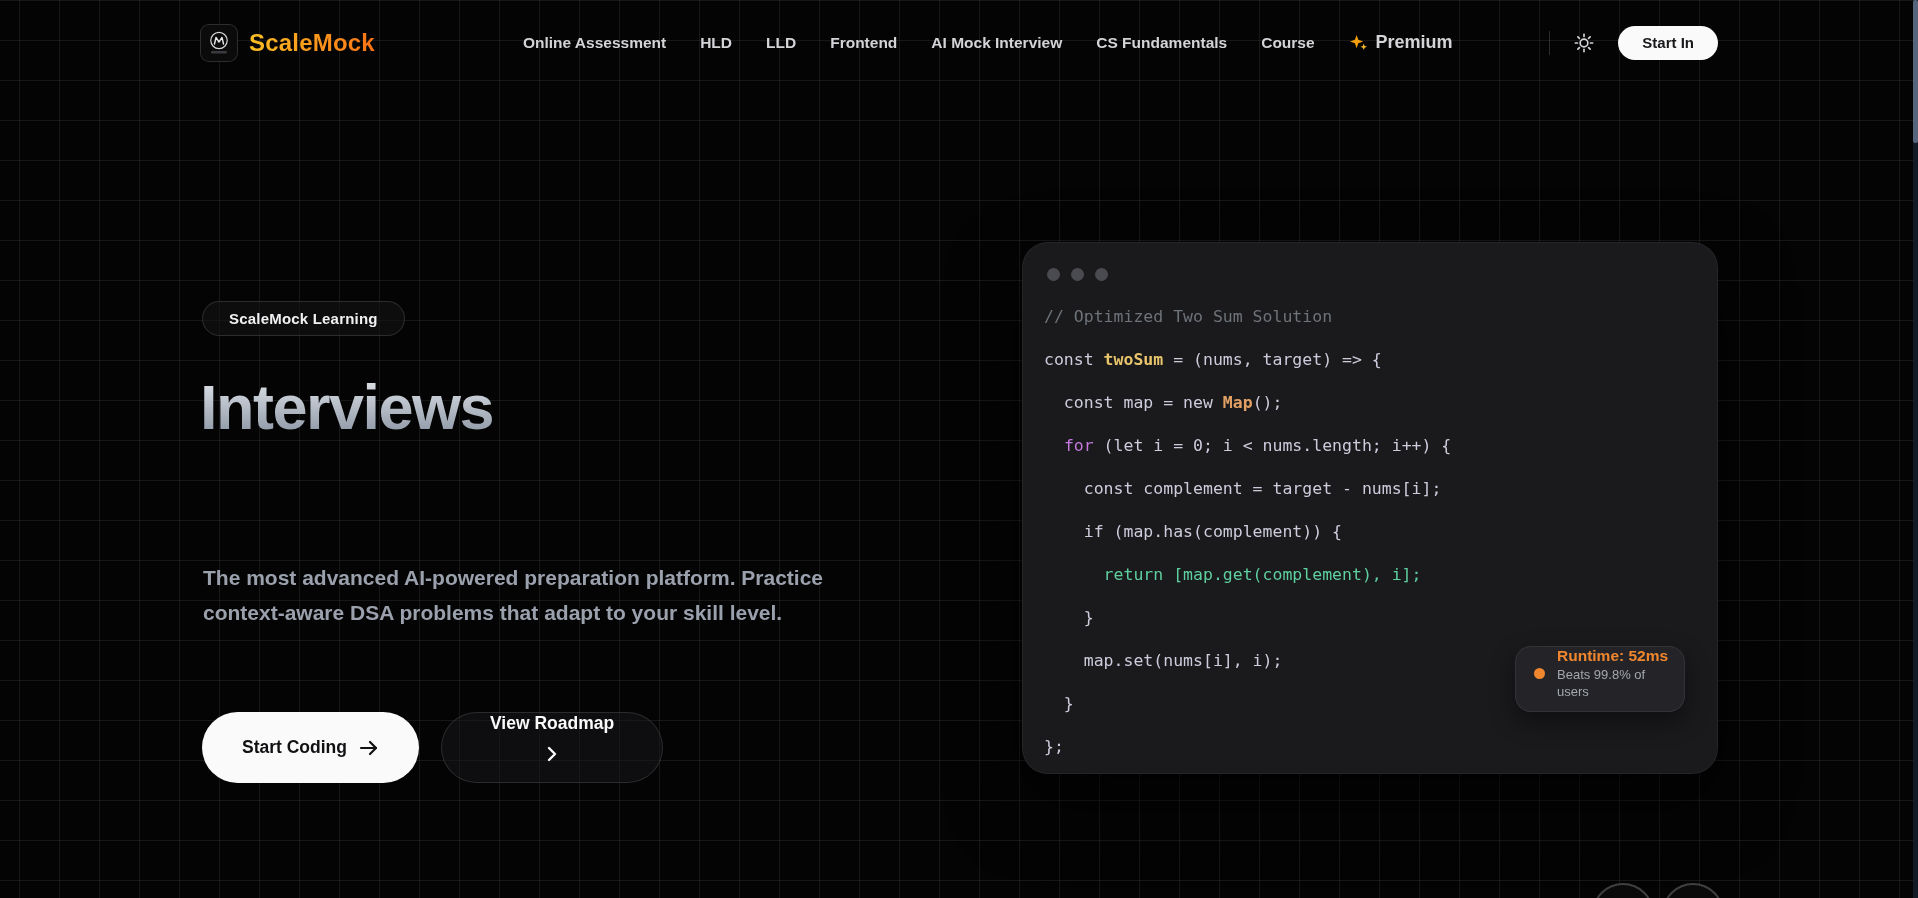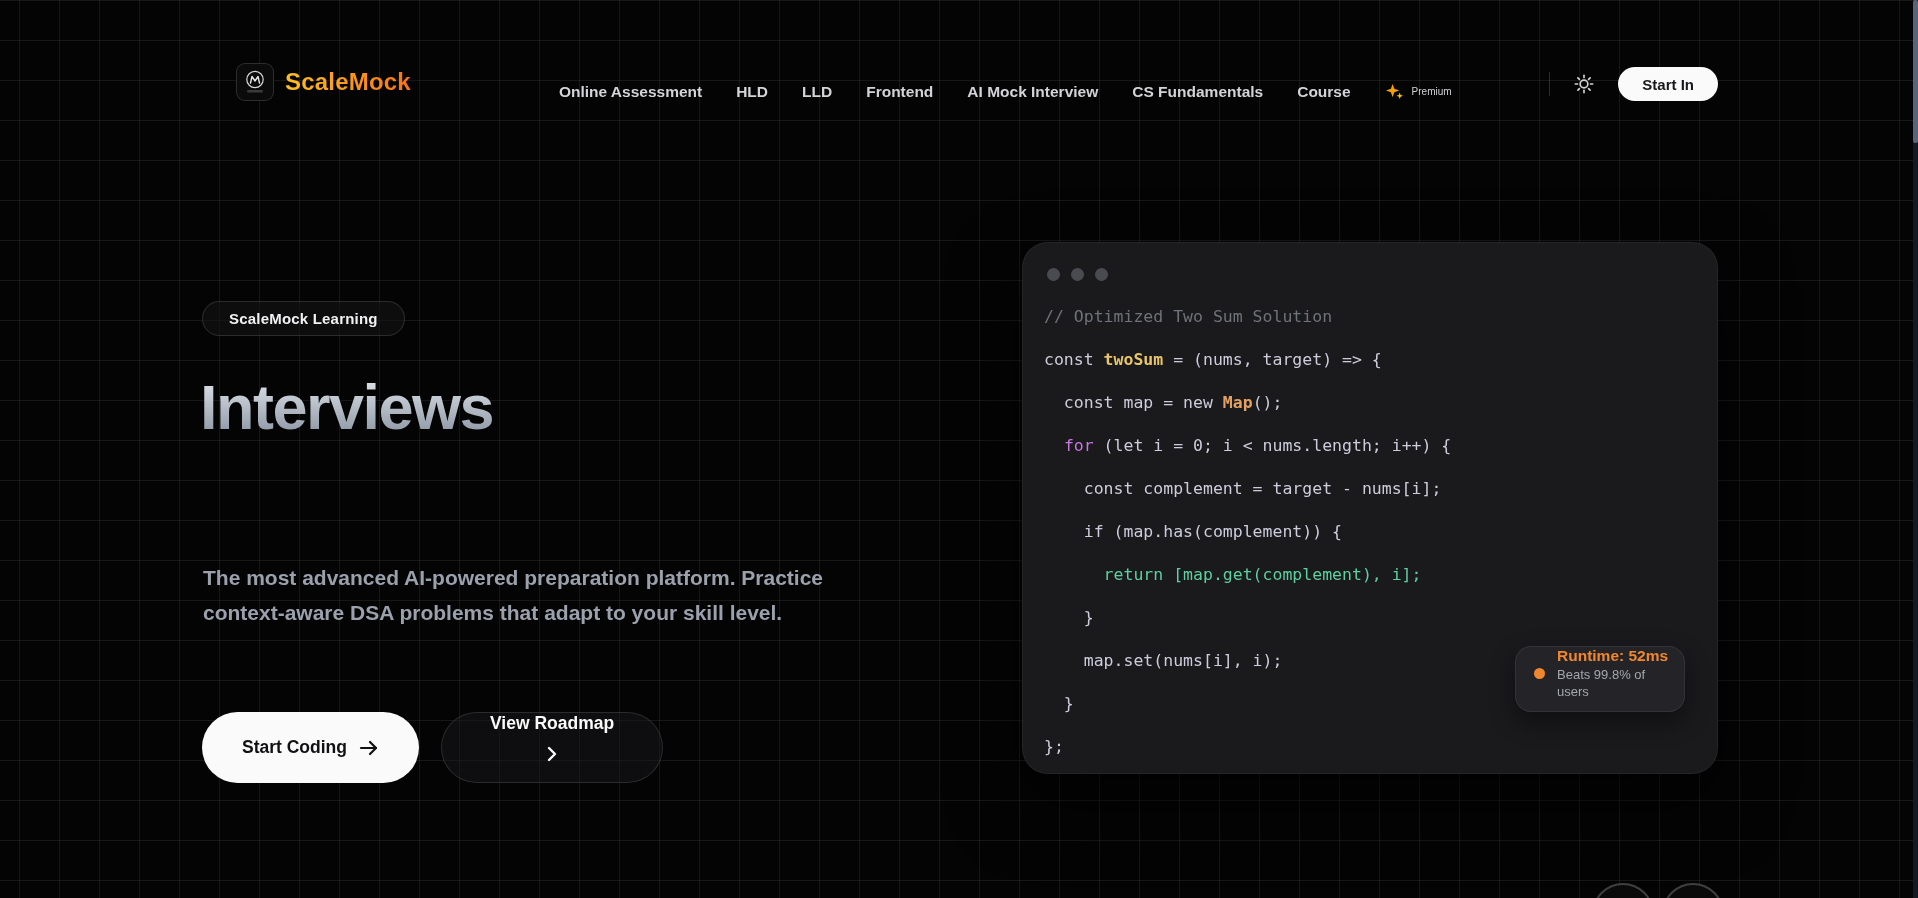--- a/index.html
+++ b/index.html
@@ -15,26 +15,25 @@
     background-image:
       linear-gradient(to right, rgba(255,255,255,0.075) 1px, transparent 1px),
       linear-gradient(to bottom, rgba(255,255,255,0.075) 1px, transparent 1px);
     background-size: 40px 40px;
     background-position: 19px 0;
   }
 
   
   .navbar {
     position: absolute;
-    top: 16px; left: 0; right: 0;
+    top: 0; left: 0; right: 0;
     height: 85px;
     display: flex;
-    align-items: flex-end;
+    align-items: center;
     padding: 0 200px;
-    margin-left: 36px;
   }
   .brand { display: flex; align-items: center; gap: 11px; cursor: pointer; }
   .brand-icon {
     width: 38px; height: 38px;
     border-radius: 9px;
     background: #0b0b0c;
     border: 1px solid rgba(255,255,255,0.14);
     display: flex; align-items: center; justify-content: center;
   }
   .brand-name {
@@ -50,21 +49,21 @@
   .nav-link {
     color: #d4d4d8;
     font-size: 15.5px;
     font-weight: 600;
     text-decoration: none;
     cursor: pointer;
     white-space: nowrap;
   }
   .nav-premium {
     display: flex; align-items: center; gap: 8px;
-    color: #d4d4d8; font-size: 10px; font-weight: 400;
+    color: #d4d4d8; font-size: 18px; font-weight: 700;
     cursor: pointer; white-space: nowrap;
   }
   .nav-right { margin-left: auto; display: flex; align-items: center; gap: 21px; }
   .nav-divider { width: 1px; height: 24px; background: rgba(255,255,255,0.16); }
   .theme-toggle {
     width: 26px; height: 26px;
     display: flex; align-items: center; justify-content: center;
     cursor: pointer;
   }
   .signin-btn {

